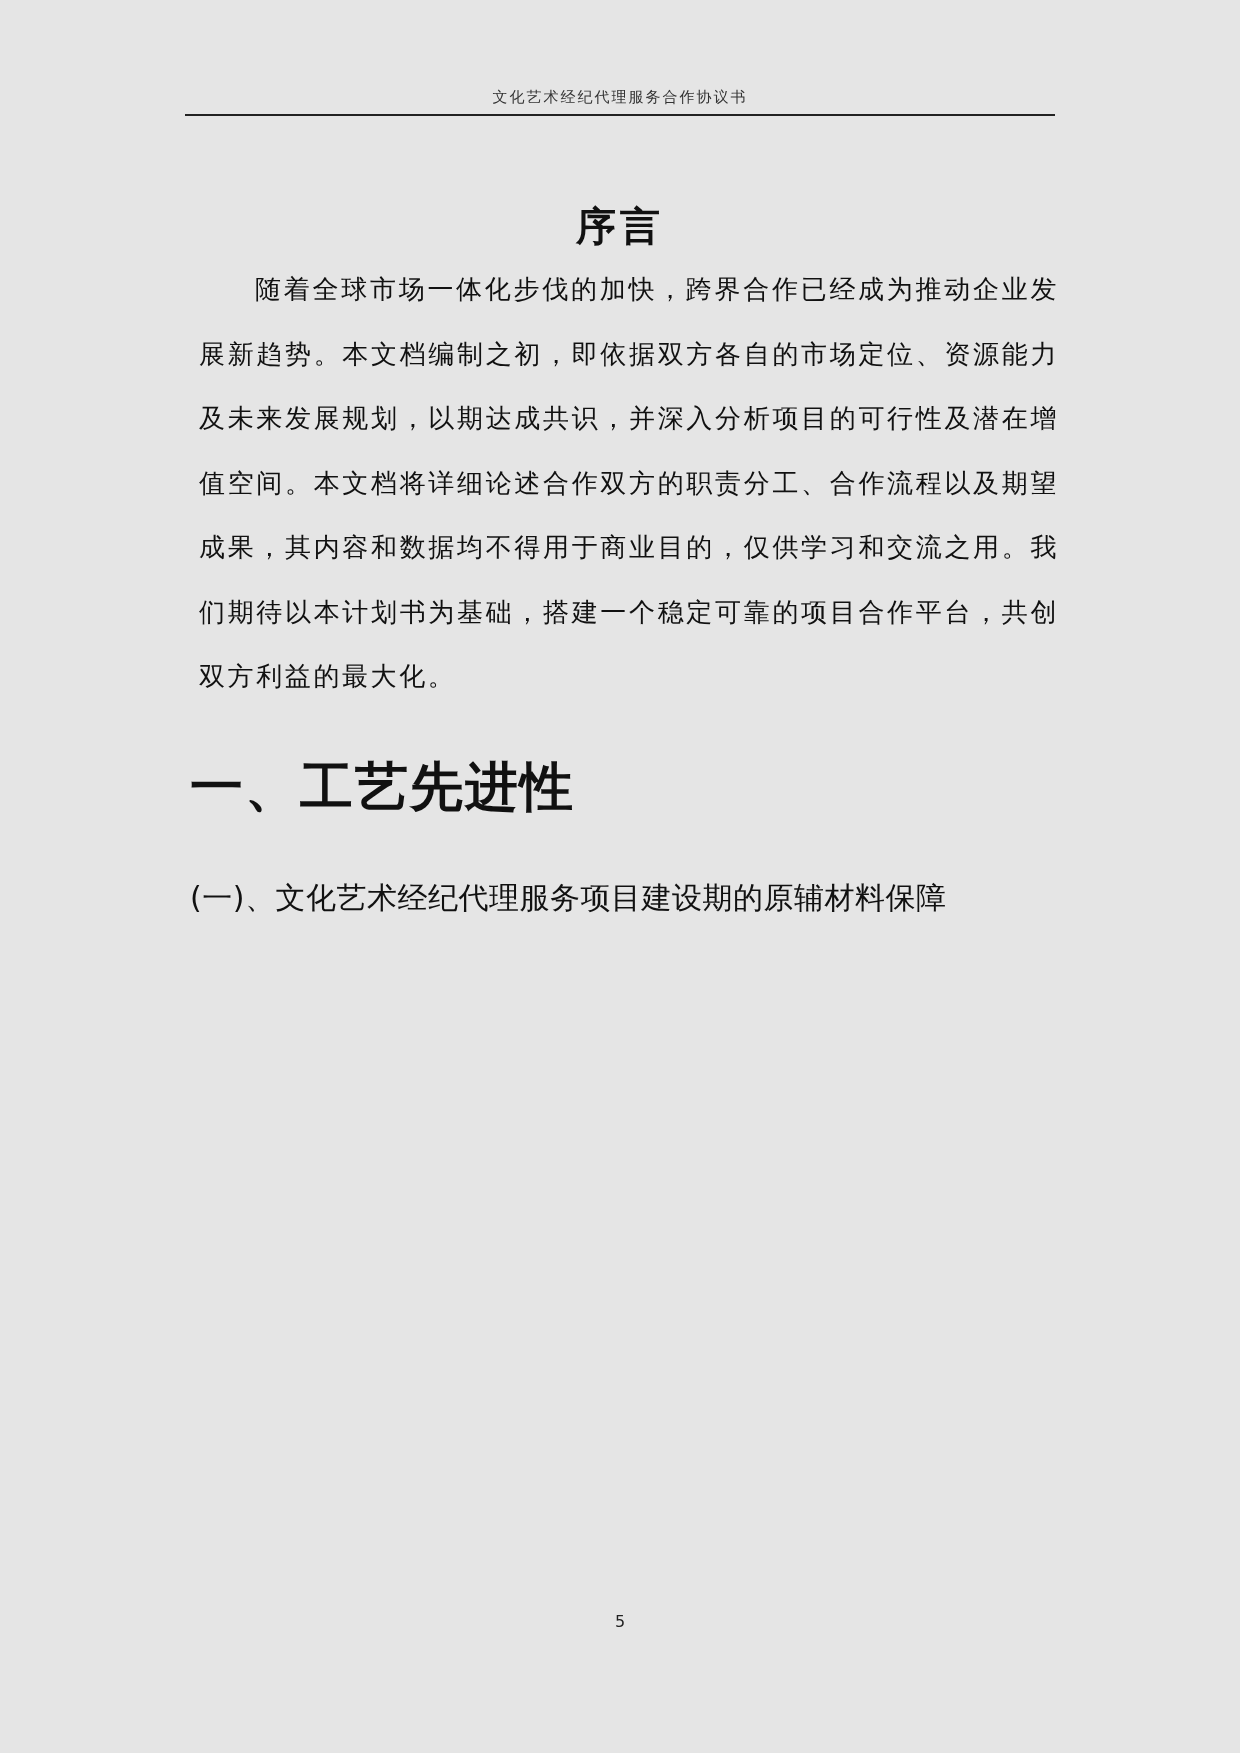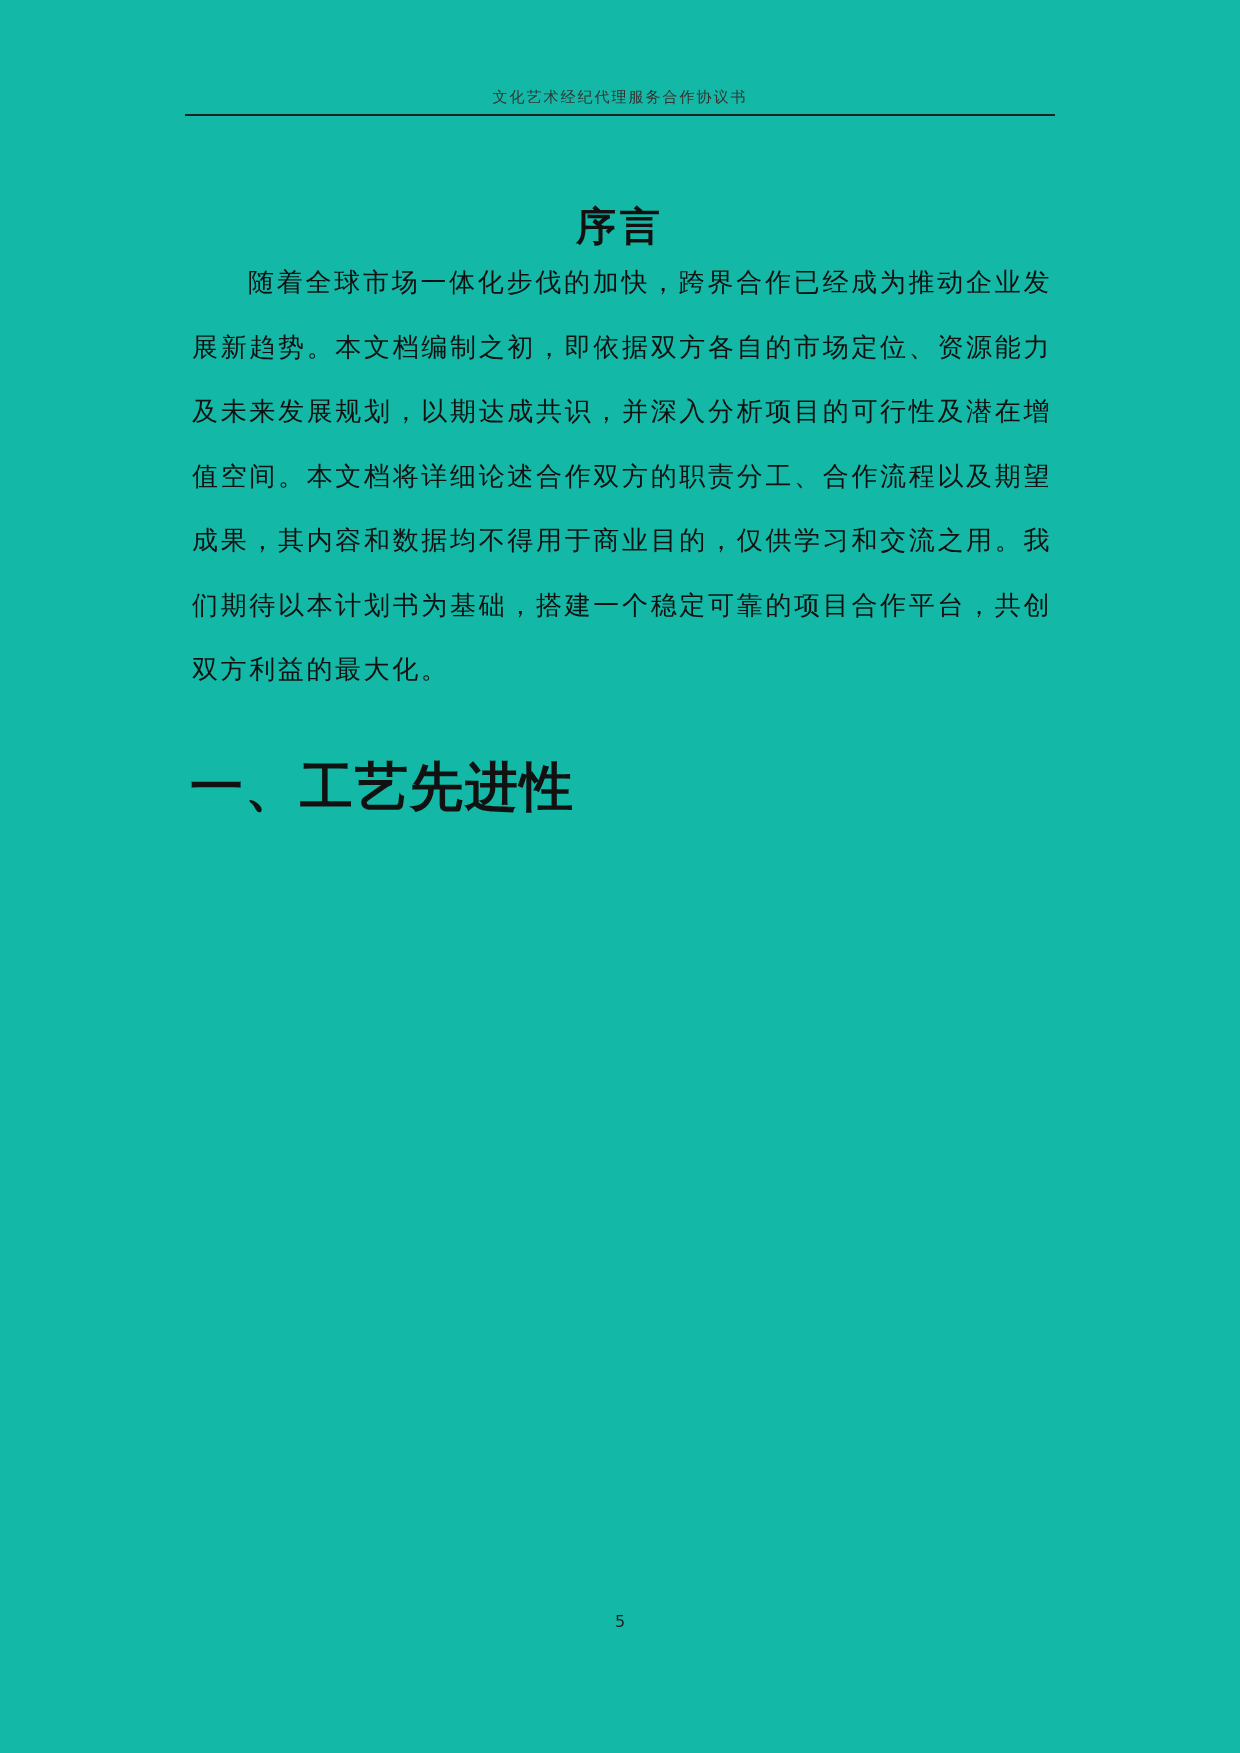--- a/index.html
+++ b/index.html
@@ -1,33 +1,33 @@
 <!DOCTYPE html>
 <html><head>
 <meta charset="utf-8">
 <style>
   html, body { margin: 0; padding: 0; background: #ffffff; }
   body { width: 1240px; height: 1753px; position: relative; overflow: hidden; color: #111; }
-  .page { position: absolute; left: 0; top: 0; width: 1240px; height: 1753px; background: #14b8a6; }
+  .page { position: absolute; left: 0; top: 0; width: 1240px; height: 1753px; background: #e5e5e5; }
   .header-text {
     position: absolute; left: 185px; top: 88px; width: 870px; text-align: center;
     font-family: "DejaVu Serif", serif; font-size: 15px; letter-spacing: 2px; color: #333;
   }
   .header-rule {
     position: absolute; left: 185px; top: 114px; width: 870px; height: 0;
     border-top: 2px solid #222;
   }
   .title {
     position: absolute; left: 185px; top: 155px; width: 870px; text-align: center;
     font-family: "DejaVu Sans", sans-serif; font-size: 40px; font-weight: bold; letter-spacing: 4px; margin-top: 44px;
   }
   .para {
     position: absolute; left: 192px; width: 860px;
     font-family: "DejaVu Serif", serif; font-size: 26px; line-height: 64.5px;
-    text-align: justify; letter-spacing: 2.6px; margin: 0;
+    text-align: justify; letter-spacing: 2.6px; margin: 7px;
   }
   .para .indent { display: inline-block; width: 56px; }
   .h1 {
     position: absolute; left: 190px; top: 752px;
     font-family: "DejaVu Sans", sans-serif; font-size: 53px; font-weight: bold; letter-spacing: 2px;
   }
   .h2 {
     position: absolute; left: 190px; top: 878px;
     font-family: "DejaVu Sans", sans-serif; font-size: 30px; letter-spacing: 0.5px;
   }
@@ -42,17 +42,18 @@
 <div class="page">
   <div class="header-text">文化艺术经纪代理服务合作协议书</div>
   <div class="header-rule"></div>
 
   <div class="title">序言</div>
 
   <p class="para" style="top:250px;"><span class="indent"></span><span>随着全球市场一体化步伐的加快，跨界合作已经成为推动企业发展新趋势。本文档编制之初，即依据双方各自的市场定位、资源能力及未来发展规划，以期达成共识，并深入分析项目的可行性及潜在增值空间。本文档将详细论述合作双方的职责分工、合作流程以及期望成果，其内容和数据均不得用于商业目的，仅供学习和交流之用。我们期待以本计划书为基础，搭建一个稳定可靠的项目合作平台，共创双方利益的最大化。</span></p>
 
   <div class="h1">一、工艺先进性</div>
 
+  <div class="h2">(一)、文化艺术经纪代理服务项目建设期的原辅材料保障</div>
 
 
 
   <div class="page-number">5</div>
 </div>
 
 </body></html>

